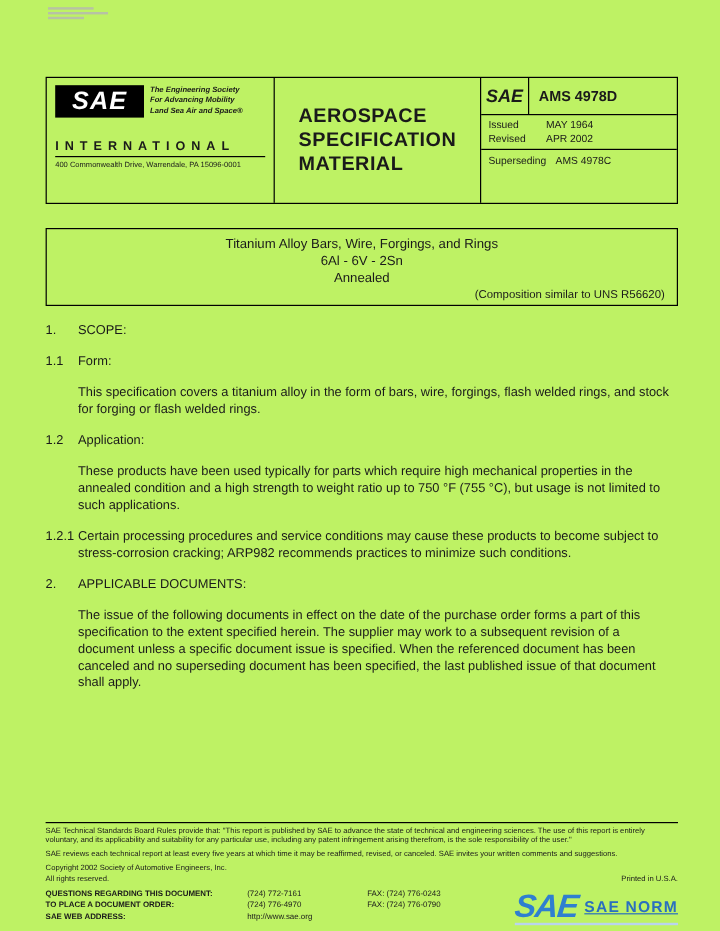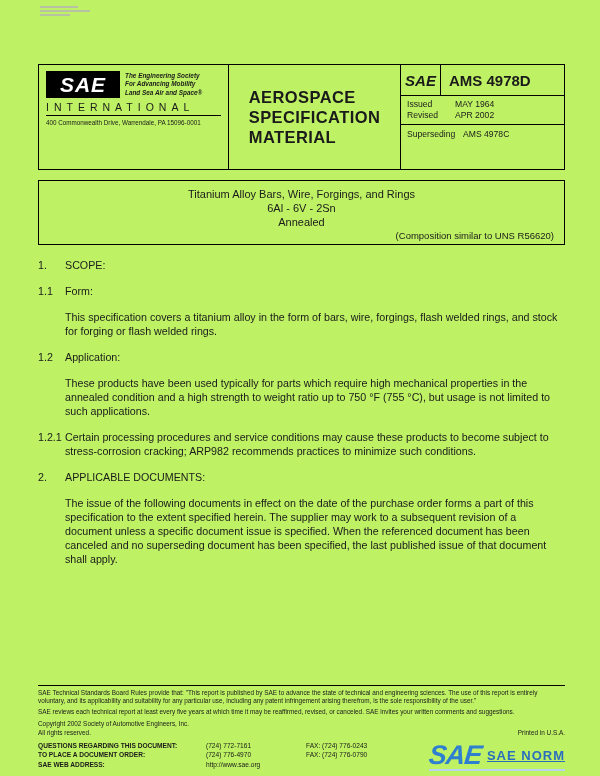--- a/index.html
+++ b/index.html
@@ -20,40 +20,40 @@
   
   .header-box { display:flex; border:1.6px solid #000; height:106px; }
   .pub-cell { width:190px; border-right:1.4px solid #000; padding:6px 7px 0 7px; }
   .pub-top { display:flex; gap:5px; }
   .sae-box {
     background:#000; color:#fff; font-style:italic; font-weight:bold;
     font-size:21px; width:74px; height:27px; flex:none;
     display:flex; align-items:center; justify-content:center; letter-spacing:1px;
   }
   .tagline { font-size:6.4px; font-weight:bold; font-style:italic; line-height:8.4px; padding-top:1px; }
-  .intl { font-weight:normal; font-size:10.5px; letter-spacing:5px; margin-top:3px; white-space:nowrap; }
+  .intl { font-weight:bold; font-size:10.5px; letter-spacing:5px; margin-top:18px; white-space:nowrap; }
   .pub-rule { border-top:1.2px solid #000; margin-top:2px; }
   .addr { font-size:6.3px; margin-top:3px; white-space:nowrap; }
 
   .type-cell { flex:1; border-right:1.4px solid #000; display:flex; align-items:center; justify-content:center; }
   .doc-type { font-weight:bold; font-size:16.5px; line-height:20px; letter-spacing:.4px; text-align:left; }
 
   .id-cell { width:163px; display:flex; flex-direction:column; }
   .id-row1 { display:flex; border-bottom:1.3px solid #000; height:31px; flex:none; }
   .id-sae { width:40px; border-right:1.3px solid #000; display:flex; align-items:center; justify-content:center;
             font-style:italic; font-weight:bold; font-size:15px; }
-  .id-num { flex:1; display:flex; align-items:center; padding-left:8px; font-weight:bold; font-size:15px; }
+  .id-num { flex:1; display:flex; align-items:center; padding-left:8px; font-weight:bold; font-size:12px; }
   .id-row2 { border-bottom:1.3px solid #000; padding:3px 6px 4px; font-size:8.6px; line-height:10.5px; flex:none; }
   .id-line { display:flex; }
   .id-label { width:48px; flex:none; }
   .id-row3 { padding:4px 6px; font-size:8.6px; flex:1; display:flex; align-items:flex-start; }
   .id-row3 .id-label { width:56px; }
 
   
-  .title-box { border:1.6px solid #000; margin-top:10px; text-align:center; padding:6px 10px 3px; }
+  .title-box { border:1.6px solid #000; margin-top:20px; text-align:center; padding:6px 10px 3px; }
   .t-line { font-size:11px; line-height:14px; }
   .comp-note { text-align:right; font-size:9.5px; margin-top:1px; line-height:11px; }
 
   
   .body-text { margin-top:13px; font-size:10.7px; line-height:14px; }
   .sec { display:flex; margin-bottom:12px; }
   .sec .num { flex:0 0 27px; }
   .sec .txt { flex:1; }
 
   

